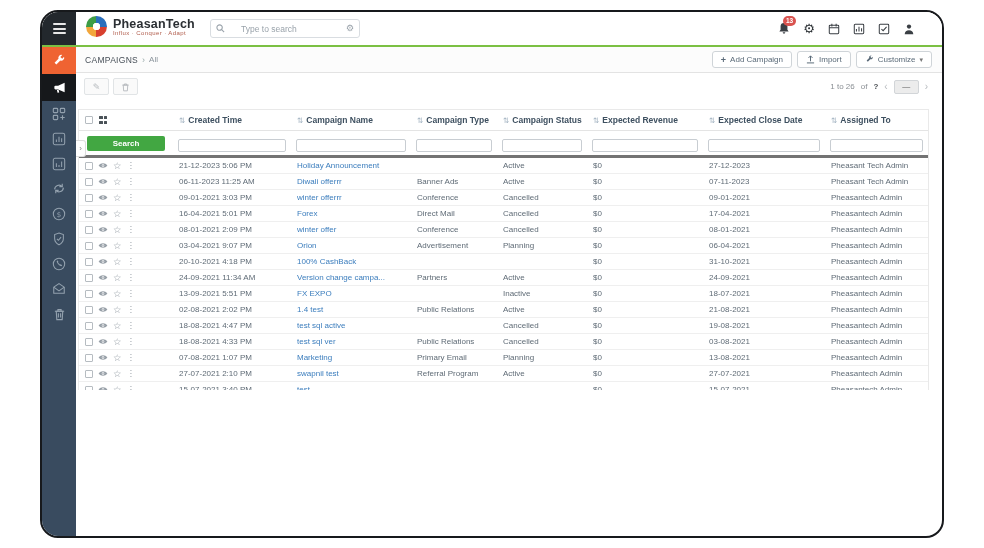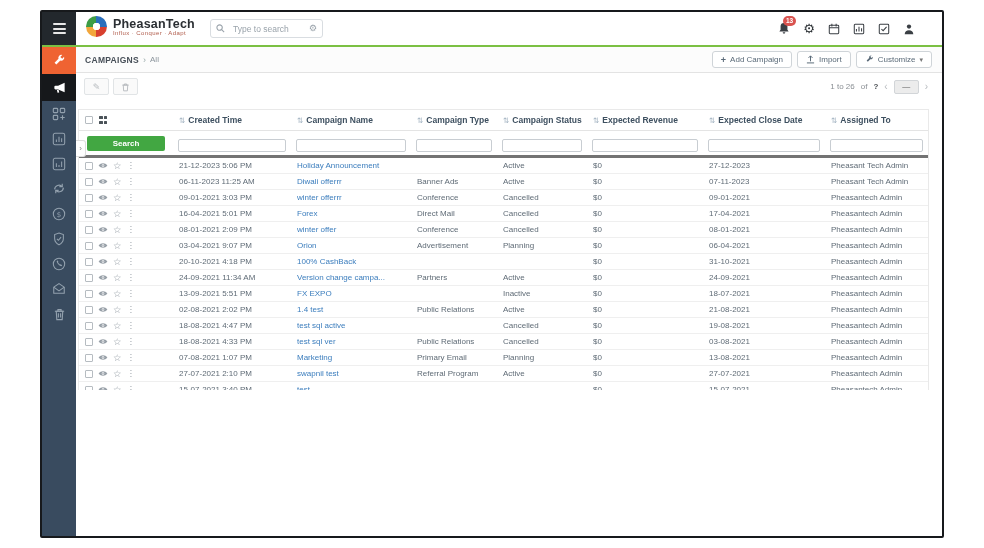--- a/index.html
+++ b/index.html
@@ -1,32 +1,32 @@
 <!DOCTYPE html>
 <html><head>
 <meta charset="utf-8">
 <style>
   * { margin:0; padding:0; box-sizing:border-box; }
   html,body { width:984px; height:548px; background:#fff; font-family:"Liberation Sans","DejaVu Sans",sans-serif; }
   .window { position:absolute; left:40px; top:10px; width:904px; height:528px; background:#fff;
-            border:2px solid #17191c; border-radius:2px; overflow:hidden; }
+            border:2px solid #17191c; border-radius:18px; overflow:hidden; }
 
   
   .topbar { position:relative; height:33px; background:#fff; }
   .hamburger { position:absolute; left:0; top:0; width:34px; height:33px; background:#23282d; cursor:pointer;
                display:flex; flex-direction:column; justify-content:center; align-items:center; gap:2.5px; }
   .hamburger i { display:block; width:13px; height:2px; background:#e8e8e8; border-radius:1px; }
   .brand { position:absolute; left:44px; top:4px; display:flex; align-items:center; gap:6px; }
   .brand-swirl { width:21px; height:21px; border-radius:50%;
       background: radial-gradient(circle at 50% 50%, #fff 0 3.5px, rgba(255,255,255,0) 4px),
                   conic-gradient(#2a6fbd 0 95deg, #d8402f 95deg 185deg, #f2a63b 185deg 265deg, #3d9c46 265deg 360deg); }
   .brand-text .t { font-size:12.5px; font-weight:bold; color:#2b2f33; letter-spacing:.2px; line-height:12px; }
   .brand-text .s { font-size:6px; color:#b05b4a; letter-spacing:.4px; }
-  .searchbox { position:absolute; left:168px; top:7px; width:113px; height:19px; border:1px solid #d9dde1;
-               border-radius:3px; background:#fff; display:flex; align-items:center; padding:0 5px; gap:8px; }
+  .searchbox { position:absolute; left:168px; top:7px; width:150px; height:19px; border:1px solid #d9dde1;
+               border-radius:3px; background:#fff; display:flex; align-items:center; padding:0 5px; gap:16px; }
   .searchbox input { flex:1; border:none; outline:none; font-size:8.5px; color:#555; font-family:inherit; min-width:0; background:transparent; }
   .searchbox input::placeholder { color:#9aa3ab; }
   .top-icons { position:absolute; right:26px; top:0; height:33px; display:flex; align-items:center; gap:11px; }
   .tico { position:relative; width:14px; height:14px; display:flex; align-items:center; justify-content:center; cursor:pointer; color:#3a3f44; }
   .badge { position:absolute; top:-6px; left:6px; min-width:13px; height:10px; padding:0 2px; background:#d9534f;
            color:#fff; font-size:6.5px; font-weight:bold; border-radius:6px; display:flex; align-items:center; justify-content:center; }
   .gear-glyph { font-size:13px; line-height:13px; color:#2f3438; }
   .topline { height:2px; background:#7bc043; }
 
   
@@ -36,21 +36,21 @@
   .tile-black { background:#16181b; }
   .side-ico { width:34px; height:25px; display:flex; align-items:center; justify-content:center; cursor:pointer; color:#93a1ae; }
   .side-ico svg { stroke:#93a1ae; }
   .expand-handle { position:absolute; left:34px; top:128px; width:10px; height:17px; background:#fff; border:1px solid #ddd;
                    border-left:none; border-radius:0 3px 3px 0; font-size:8px; color:#888; display:flex; align-items:center; justify-content:center; cursor:pointer; z-index:5; }
 
   
   .main { margin-left:34px; position:relative; height:493px; }
   .crumbbar { height:26px; background:#fcfcfc; border-bottom:1px solid #e3e3e3; display:flex; align-items:center; padding:0 10px 0 9px; }
   .crumb { display:flex; align-items:center; gap:4px; }
-  .crumb .mod { font-size:8.5px; font-weight:bold; color:#474f58; letter-spacing:.3px; cursor:pointer; }
+  .crumb .mod { font-size:8.5px; font-weight:normal; color:#474f58; letter-spacing:.3px; cursor:pointer; }
   .crumb .sep { font-size:9px; color:#9aa; }
   .crumb .view { font-size:8px; color:#8a939b; cursor:pointer; }
   .crumb-actions { margin-left:auto; display:flex; gap:5px; }
   .btn { display:flex; align-items:center; gap:4px; border:1px solid #cfd4d8; background:#fff; border-radius:3px;
          padding:3px 8px; font-size:8px; color:#5a6a78; cursor:pointer; height:17px; }
   .btn .plus { font-weight:bold; font-size:9px; color:#5a6a78; }
   .btn .caret { font-size:7px; color:#777; }
 
   .toolbar { height:27px; display:flex; align-items:center; padding:0 14px 0 8px; }
   .mini-btn { width:25px; height:17px; background:#fafafa; border:1px solid #e1e4e6; border-radius:2px;

